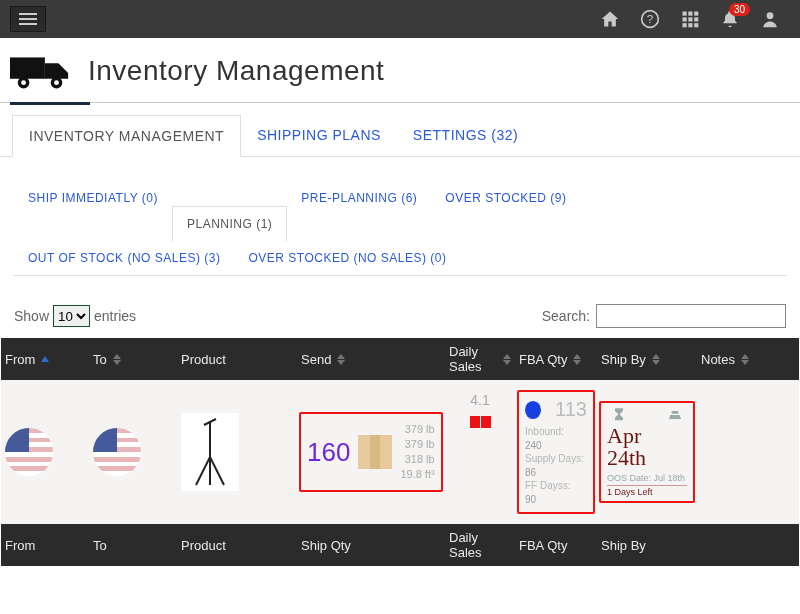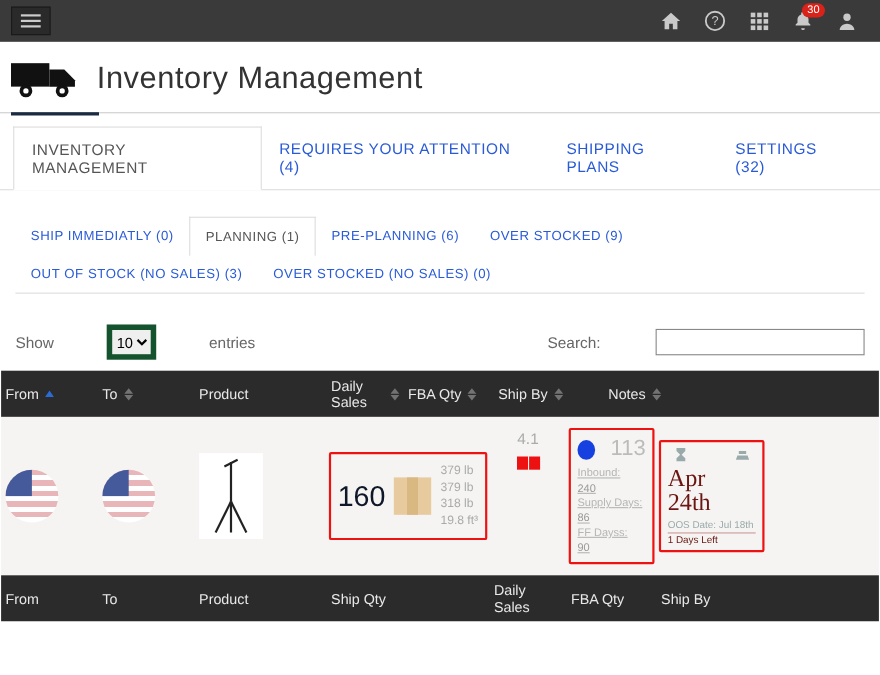--- a/index.html
+++ b/index.html
@@ -18,24 +18,24 @@
   .header h1 { font-size: 28px; font-weight: 300; color: #333; margin-left: 16px; letter-spacing: 0.5px; }
   .header-underline { height: 3px; background: #1a2a40; width: 80px; margin-left: 10px; margin-top: -1px; }
   
   .tabs1 { display: flex; border-bottom: 1px solid #ddd; padding: 0 12px; margin-top: 10px; }
   .tabs1 .tab { padding: 12px 16px; font-size: 14px; color: #2a5bd7; cursor: pointer; letter-spacing: 0.5px; }
   .tabs1 .tab.active { color: #555; border: 1px solid #ddd; border-bottom: 1px solid #fff; margin-bottom: -1px; background: #fff; }
   
   .tabs2-wrap { padding: 24px 14px 0 14px; }
   .tabs2 { display: flex; flex-wrap: wrap; border-bottom: 1px solid #ddd; }
   .tabs2 .tab { padding: 10px 14px; font-size: 12px; color: #2a5bd7; cursor: pointer; letter-spacing: 0.5px; white-space: nowrap; }
-  .tabs2 .tab.active { color: #555; border: 1px solid #ddd; border-bottom: 1px solid #fff; margin-bottom: -1px; background: #fff; }
-  
-  .controls { display: flex; align-items: center; padding: 28px 14px 10px 14px; color: #666; font-size: 14px; gap: 44px; }
-  .controls select { border: 5px solid #14532d; height: 32px; margin: 0 4px; }
+  .tabs2 .tab.active { color: #555; border: 1px solid #ddd; border-bottom: 1px solid #fff; margin-bottom: -1px; background: #fff; margin-top: 25px; }
+  
+  .controls { display: flex; align-items: center; padding: 28px 14px 10px 14px; color: #666; font-size: 14px; }
+  .controls select { border: 1px solid #14532d; height: 22px; margin: 0 4px; }
   .controls .spacer { flex: 1; }
   .controls input { border: 1px solid #888; height: 24px; width: 190px; margin-left: 6px; padding: 0 4px; }
   
   .table { width: calc(100% - 2px); margin: 0 1px; }
   .thead, .tfoot { background: #2b2b2b; color: #e8e8e8; display: flex; font-size: 13px; min-height: 42px; }
   .th { display: flex; align-items: center; padding: 6px 4px; position: relative; }
   .sort-icon { margin-left: 6px; opacity: 0.5; display: inline-flex; flex-direction: column; gap: 1px; }
   .sort-icon::before { content: ""; border-left: 4px solid transparent; border-right: 4px solid transparent; border-bottom: 5px solid #bbb; }
   .sort-icon::after { content: ""; border-left: 4px solid transparent; border-right: 4px solid transparent; border-top: 5px solid #bbb; }
   .sort-asc { margin-left: 6px; }
@@ -55,35 +55,35 @@
   
   .flag { width: 48px; height: 48px; border-radius: 50%; overflow: hidden; position: relative; background: linear-gradient(#e8b5b8 0 10%, #fff 10% 20%, #e8b5b8 20% 30%, #fff 30% 40%, #e8b5b8 40% 50%, #fff 50% 60%, #e8b5b8 60% 70%, #fff 70% 80%, #e8b5b8 80% 90%, #fff 90%); }
   .flag::after { content:""; position:absolute; top:0; left:0; width:24px; height:24px; background:#445a9a; }
   
   .tripod { width: 58px; height: 78px; background: #fff; display: flex; align-items: center; justify-content: center; }
   .tripod svg { width: 44px; height: 70px; }
   
   .redbox { border: 2px solid #e11; border-radius: 2px; }
   
   .send-cell { display: flex; align-items: center; gap: 8px; padding: 8px 6px; }
-  .send-num { font-size: 26px; color: #0f172a; font-weight: 300; }
+  .send-num { font-size: 26px; color: #6d28d9; font-weight: 300; }
   .box-icon { width: 34px; height: 34px; background: #e8ca9f; position: relative; }
   .box-icon::before { content:""; position:absolute; top:0; left:12px; width:10px; height:34px; background:#d9b881; }
-  .send-stats { font-size: 11px; color: #aaa; line-height: 1.35; }
+  .send-stats { font-size: 11px; color: #aaa; line-height: 1.35; text-align: right; }
   
   .daily-cell { display: flex; flex-direction: column; align-items: center; gap: 8px; }
   .daily-num { font-size: 14px; color: #aaa; }
   .daily-bars { display: flex; gap: 1px; }
   .daily-bars span { width: 10px; height: 12px; background: #e11; display: inline-block; }
   
   .fba-cell { padding: 6px 6px; flex-direction: column; align-items: flex-start; }
   .fba-top { display: flex; align-items: center; gap: 14px; width: 100%; }
   .dot-blue { width: 18px; height: 18px; border-radius: 50%; background: #1740e0; }
   .fba-num { font-size: 20px; color: #bbb; font-weight: 300; }
-  .fba-stats { font-size: 10px; color: #b5b5b5; line-height: 1.35; margin-top: 4px; text-decoration: underline; }
+  .fba-stats { font-size: 10px; color: #b5b5b5; line-height: 1.35; margin-top: 4px; }
   .fba-stats b { color: #9a9a9a; font-weight: 400; }
   
   .ship-cell { padding: 4px 6px; flex-direction: column; align-items: stretch; }
   .ship-icons { display: flex; justify-content: space-between; padding: 0 4px; }
   .ship-icons svg { width: 16px; height: 16px; fill: #9aa; }
   .ship-date { font-family: Georgia, serif; font-size: 22px; color: #6b1612; line-height: 1; margin-top: 2px; }
   .ship-sub { font-size: 9px; color: #9aa; margin-top: 4px; line-height: 1.2; }
   .ship-left { font-size: 9px; color: #6b1612; border-top: 1px solid #c99; margin-top: 2px; padding-top: 1px; }
   
   .tfoot { font-size: 13px; }
@@ -145,21 +145,20 @@
       <circle cx="14" cy="32" r="2.5" fill="#fff"></circle>
     <circle cx="48" cy="32" r="6" fill="#111"></circle>
       <circle cx="48" cy="32" r="2.5" fill="#fff"></circle>
   </svg>
   <h1>Inventory Management</h1>
 </div>
 <div class="header-underline"></div>
 
 <div class="tabs1">
   <div class="tab active">INVENTORY MANAGEMENT</div>
-  <div class="tab">REQUIRES YOUR ATTENTION (4)</div>
   <div class="tab">SHIPPING PLANS</div>
   <div class="tab">SETTINGS (32)</div>
 </div>
 
 <div class="tabs2-wrap">
   <div class="tabs2">
     <div class="tab">SHIP IMMEDIATLY (0)</div>
     <div class="tab active">PLANNING (1)</div>
     <div class="tab">PRE-PLANNING (6)</div>
     <div class="tab">OVER STOCKED (9)</div>
@@ -185,20 +184,24 @@
         <span>From</span>
         <span class="sort-asc"></span>
       </div>
     <div class="th col-to">
         <span>To</span>
         <span class="sort-icon"></span>
       </div>
     <div class="th col-product">
         <span>Product</span>
       </div>
+    <div class="th col-send">
+        <span>Send</span>
+        <span class="sort-icon"></span>
+      </div>
     <div class="th col-daily">
         <span>Daily Sales</span>
         <span class="sort-icon"></span>
       </div>
     <div class="th col-fba">
         <span>FBA Qty</span>
         <span class="sort-icon"></span>
       </div>
     <div class="th col-ship">
         <span>Ship By</span>

